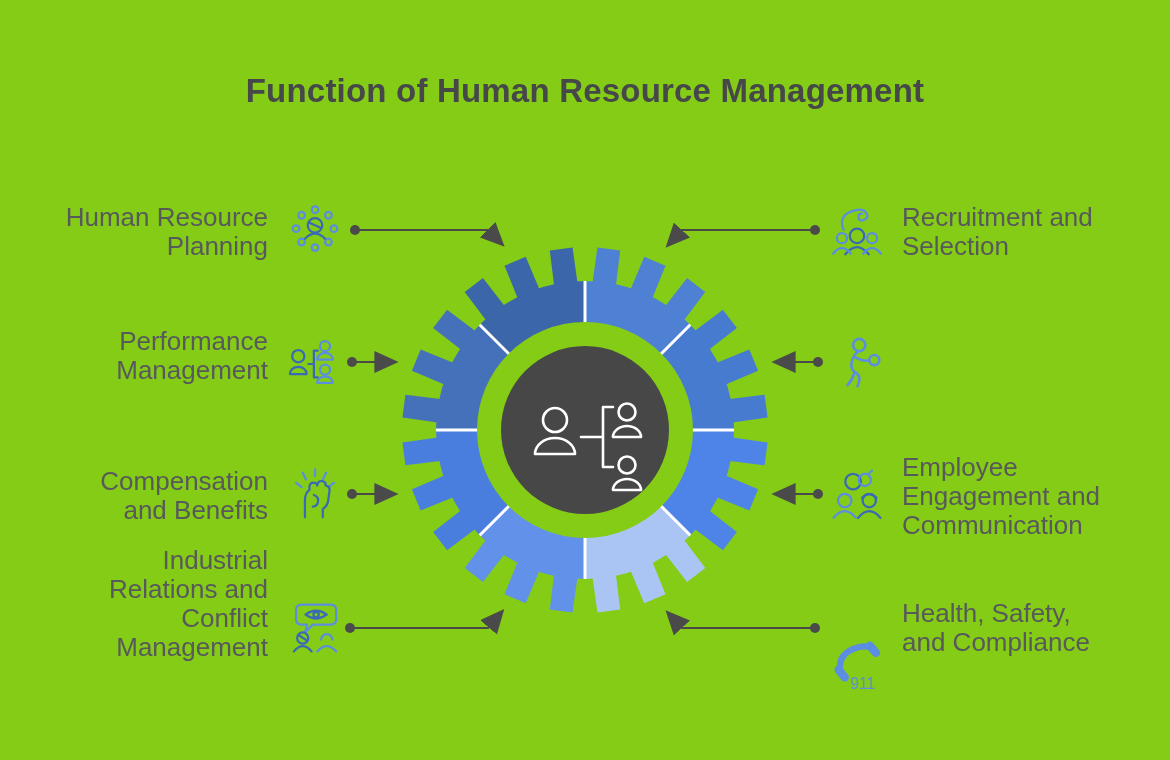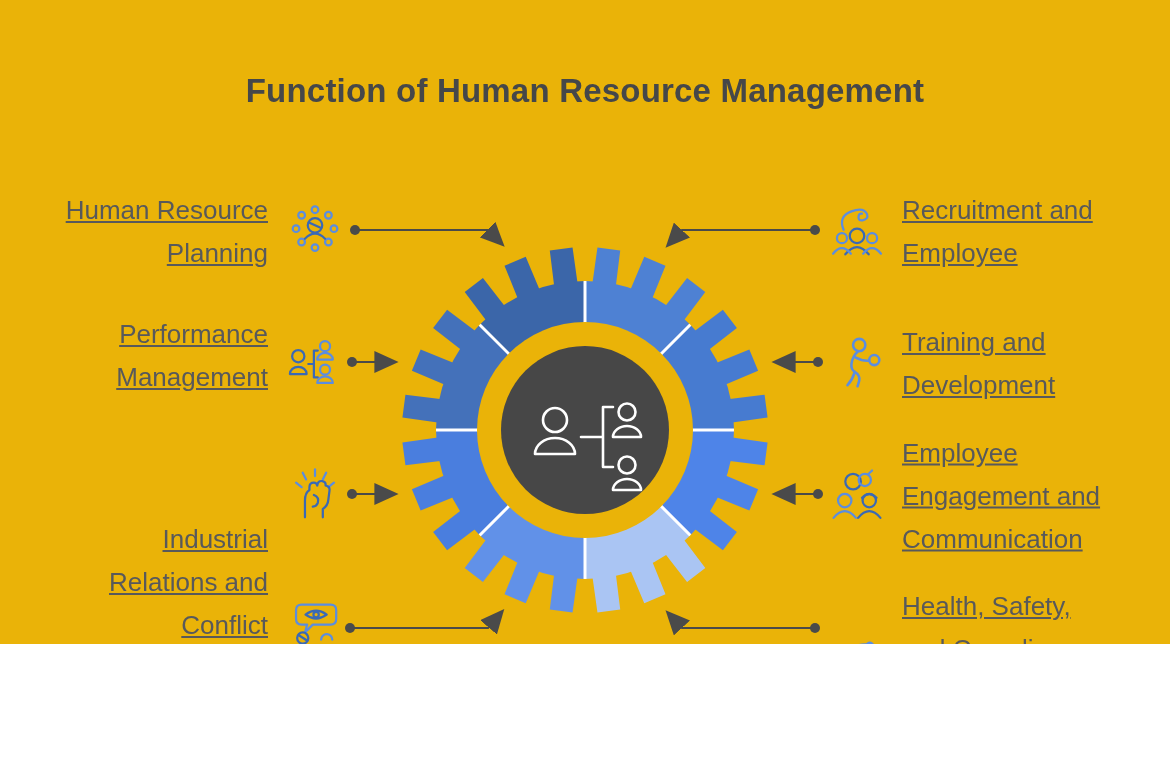--- a/index.html
+++ b/index.html
@@ -1,28 +1,28 @@
 <!DOCTYPE html>
 <html><head>
 <meta charset="utf-8">
 <style>
   html,body{margin:0;padding:0;background:#ffffff;}
   .canvas{
-    position:relative;width:1170px;height:644px;background:#eab308;
+    position:relative;width:1170px;height:760px;background:#84cc16;
     font-family:"Liberation Sans",sans-serif;overflow:hidden;
     --c-title:#454749;--c-label:#58595b;--c-arrow:#4a4a4a;
   }
   .title{
     position:absolute;top:72px;left:0;width:100%;margin:0;
     text-align:center;font-size:33px;font-weight:bold;color:var(--c-title);
     letter-spacing:0.2px;
   }
   .label{
     position:absolute;transform:translateY(-50%);
-    white-space:pre-line;font-size:26px;line-height:43px;color:var(--c-label);text-decoration:underline;
+    white-space:pre-line;font-size:26px;line-height:29px;color:var(--c-label);
   }
   .label.l{right:902px;text-align:right;}
   .label.r{left:902px;text-align:left;}
   .ic{position:absolute;width:58px;height:58px;transform:translateY(-50%);}
   .ic svg{width:100%;height:100%;display:block;}
   .ic.l{left:286px;}
   .ic.r{left:828px;}
   #gear{position:absolute;left:385px;top:230px;width:400px;height:400px;}
   #arrows{position:absolute;left:0;top:0;width:1170px;height:760px;}
 </style>
@@ -225,28 +225,28 @@
       <path stroke-width="7.5" d="M37.5 9.5 L43 16"></path>
     </g>
     <text x="20" y="48" font-size="14" fill="#5b8de0">911</text>
   </svg>
     </span>
 
   <div class="label l" style="top:232px">Human Resource
 Planning</div>
   <div class="label l" style="top:356px">Performance
 Management</div>
+  <div class="label l" style="top:496px">Compensation
+and Benefits</div>
   <div class="label l" style="top:604px">Industrial
 Relations and
 Conflict
 Management</div>
 
   <div class="label r" style="top:232px">Recruitment and
-Employee</div>
-  <div class="label r" style="top:364px">Training and
-Development</div>
+Selection</div>
   <div class="label r" style="top:496px">Employee
 Engagement and
 Communication</div>
   <div class="label r" style="top:628px">Health, Safety,
 and Compliance</div>
 
 </div>
 
 </body></html>

